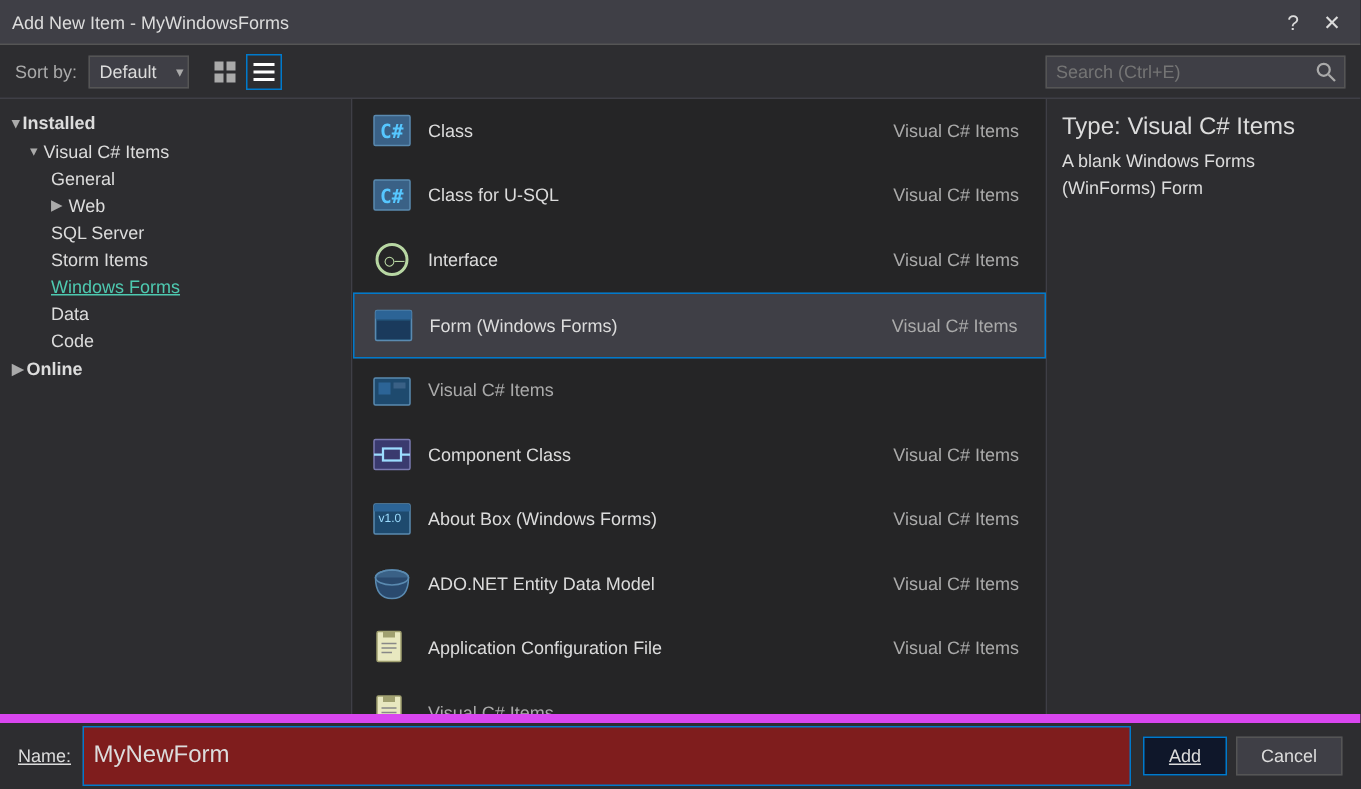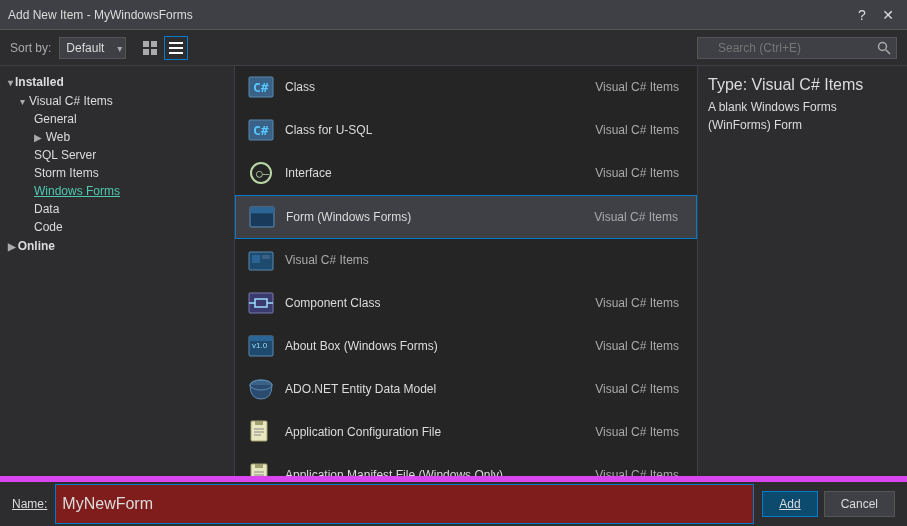--- a/index.html
+++ b/index.html
@@ -111,21 +111,21 @@
       background: #3f3f46;
       border: 1px solid #555;
       height: 22px;
       width: 200px;
     }
     .search-input {
       background: transparent;
       border: none;
       color: #eab308;
       font-size: 12px;
-      padding: 0 20px;
+      padding: 0 6px;
       width: 174px;
       outline: none;
     }
     .search-icon-btn {
       width: 24px;
       height: 22px;
       background: transparent;
       border: none;
       color: #aaa;
       cursor: pointer;
@@ -246,21 +246,21 @@
       gap: 6px;
     }
     .btn {
       padding: 4px 16px;
       font-size: 12px;
       cursor: pointer;
       border: 1px solid #555;
       height: 26px;
     }
     .btn-add {
-      background: #0c4a6e;
+      background: #0f172a;
       color: #dcdcdc;
       border-color: #007acc;
       text-decoration: underline;
     }
     .btn-cancel {
       background: #3f3f46;
       color: #dcdcdc;
     }
 
     
@@ -469,21 +469,20 @@
         <div class="list-item">
           <div class="item-icon">
             <svg width="28" height="28" viewBox="0 0 28 28">
               <rect x="4" y="3" width="16" height="20" rx="1" fill="#e8e8c0" stroke="#a0a070" stroke-width="1"></rect>
               <rect x="8" y="3" width="8" height="4" fill="#a0a070"></rect>
               <line x1="7" y1="11" x2="17" y2="11" stroke="#888" stroke-width="1"></line>
               <line x1="7" y1="14" x2="17" y2="14" stroke="#888" stroke-width="1"></line>
               <line x1="7" y1="17" x2="12" y2="17" stroke="#888" stroke-width="1"></line>
             </svg>
           </div>
-          <span class="item-name">Application Manifest File (Windows Only)</span>
           <span class="item-category">Visual C# Items</span>
         </div>
 
       </div>
     </div>
 
     <div class="right-panel">
       <div class="type-label">
         <span>Type:</span>
         <span>Visual C# Items</span>

